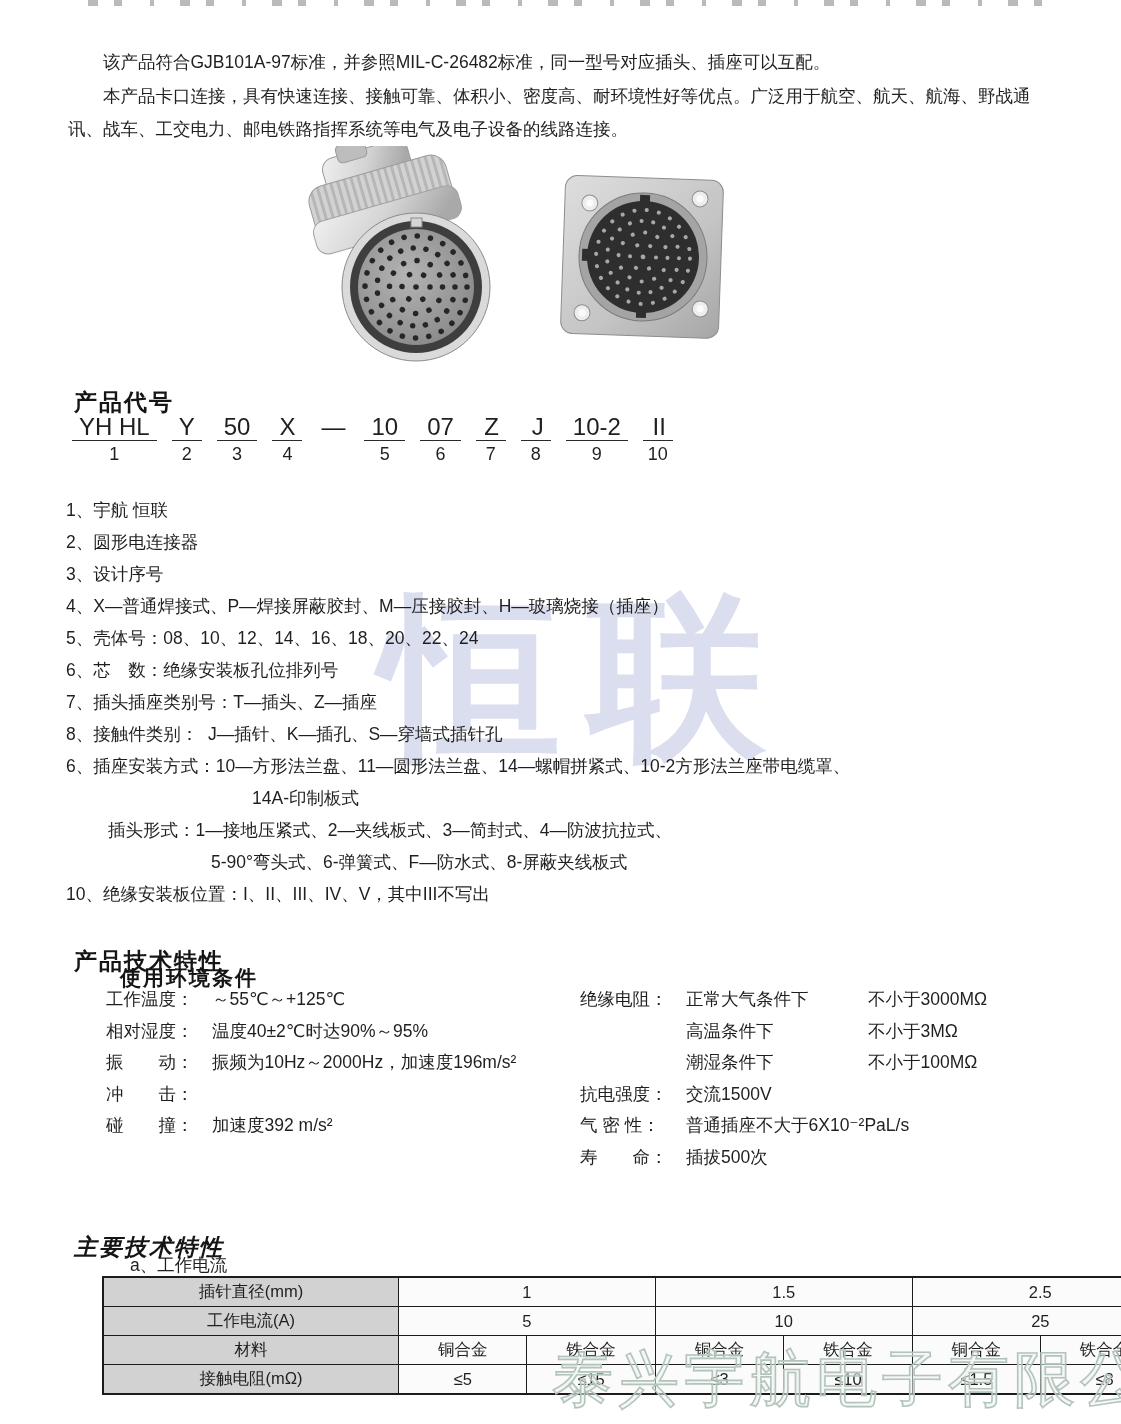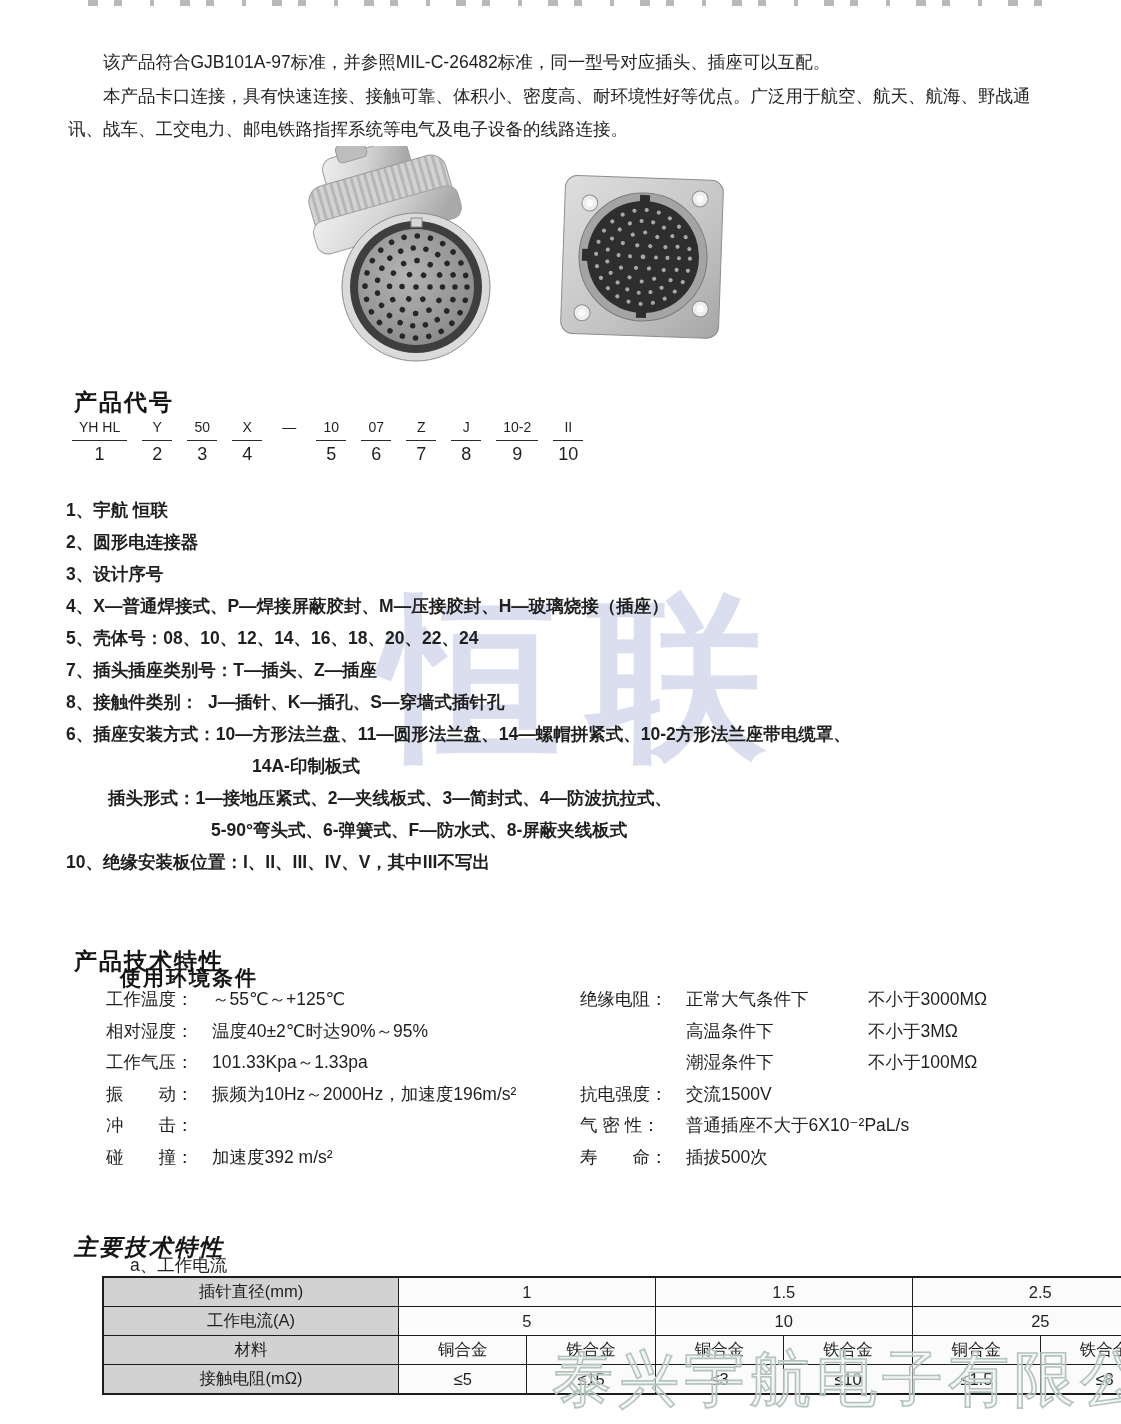--- a/index.html
+++ b/index.html
@@ -39,27 +39,27 @@
   .h-main{position:absolute;left:74px;font-size:23px;letter-spacing:2px;color:#151515;}
   .h-code{top:368px;}
   .h-tech{top:906px;margin-top:40px;}
   .h-maintech{top:1213px;font-style:italic;}
   .h-sub{position:absolute;font-size:21px;letter-spacing:2px;color:#151515;}
   .h-env{left:120px;top:943px;}
   .h-current{position:absolute;left:130px;top:1253px;font-size:17.5px;}
   
   .code-row{position:absolute;left:72px;top:415px;display:flex;align-items:flex-start;}
   .frac{display:inline-block;text-align:center;margin-right:15px;}
-  .frac .ft{display:block;font-size:14px;line-height:24px;padding:0 7px 1px;border-bottom:1.5px solid #2a2a2a;min-width:16px;}
+  .frac .ft{display:block;font-size:24px;line-height:24px;padding:0 7px 1px;border-bottom:1.5px solid #2a2a2a;min-width:16px;text-align:right;}
   .frac .fb{display:block;font-size:18px;line-height:22px;padding-top:2px;}
   .frac.frac-plain .ft{border-bottom:none;padding:0 4px 1px;}
   .frac.frac-plain .fb{visibility:hidden;}
   
   .legend{position:absolute;left:66px;top:494px;width:1000px;font-size:17.5px;}
-  .legend-line{line-height:32px;white-space:pre;font-weight:bold;}
+  .legend-line{line-height:32px;white-space:pre;}
   .legend-line.ind1{padding-left:42px;}
   .legend-line.ind2{padding-left:145px;}
   .legend-line.ind3{padding-left:186px;}
   
   .env{position:absolute;top:984px;font-size:17.5px;}
   .env-left{left:106px;width:470px;}
   .env-right{left:580px;width:540px;}
   .env-row{display:flex;line-height:31.6px;white-space:pre;}
   .env-row .lbl{width:106px;flex:none;}
   .env-row .val{flex:1;}
@@ -210,36 +210,36 @@
           <span class="fb">10</span>
         </span>
       </div>
 
     <div class="legend">
         <div class="legend-line ind0">1、宇航 恒联</div>
         <div class="legend-line ind0">2、圆形电连接器</div>
         <div class="legend-line ind0">3、设计序号</div>
         <div class="legend-line ind0">4、X—普通焊接式、P—焊接屏蔽胶封、M—压接胶封、H—玻璃烧接（插座）</div>
         <div class="legend-line ind0">5、壳体号：08、10、12、14、16、18、20、22、24</div>
+        <div class="legend-line ind0">6、芯　数：绝缘安装板孔位排列号</div>
         <div class="legend-line ind0">7、插头插座类别号：T—插头、Z—插座</div>
         <div class="legend-line ind0">8、接触件类别：  J—插针、K—插孔、S—穿墙式插针孔</div>
         <div class="legend-line ind0">6、插座安装方式：10—方形法兰盘、11—圆形法兰盘、14—螺帽拼紧式、10-2方形法兰座带电缆罩、</div>
         <div class="legend-line ind3">14A-印制板式</div>
         <div class="legend-line ind1">插头形式：1—接地压紧式、2—夹线板式、3—简封式、4—防波抗拉式、</div>
         <div class="legend-line ind2">5-90°弯头式、6-弹簧式、F—防水式、8-屏蔽夹线板式</div>
         <div class="legend-line ind0">10、绝缘安装板位置：I、II、III、IV、V，其中III不写出</div>
       </div>
 
     <h2 class="h-main h-tech">产品技术特性</h2>
     <h3 class="h-sub h-env">使用环境条件</h3>
 
     <div class="env env-left">
         <div class="env-row"><span class="lbl">工作温度：</span><span class="val">～55℃～+125℃</span></div>
         <div class="env-row"><span class="lbl">相对湿度：</span><span class="val">温度40±2℃时达90%～95%</span></div>
-        <div class="env-row"><span class="lbl">工作气压：</span><span class="val">101.33Kpa～1.33pa</span></div>
         <div class="env-row"><span class="lbl">振　　动：</span><span class="val">振频为10Hz～2000Hz，加速度196m/s²</span></div>
         <div class="env-row"><span class="lbl">冲　　击：</span></div>
         <div class="env-row"><span class="lbl">碰　　撞：</span><span class="val">加速度392 m/s²</span></div>
       </div>
     <div class="env env-right">
         <div class="env-row"><span class="lbl">绝缘电阻：</span><span class="cond">正常大气条件下</span><span class="val2">不小于3000MΩ</span></div>
         <div class="env-row"><span class="lbl"></span><span class="cond">高温条件下</span><span class="val2">不小于3MΩ</span></div>
         <div class="env-row"><span class="lbl"></span><span class="cond">潮湿条件下</span><span class="val2">不小于100MΩ</span></div>
         <div class="env-row"><span class="lbl">抗电强度：</span><span class="cond">交流1500V</span><span class="val2"></span></div>
         <div class="env-row"><span class="lbl">气 密 性：</span><span class="cond">普通插座不大于6X10⁻²PaL/s</span><span class="val2"></span></div>

